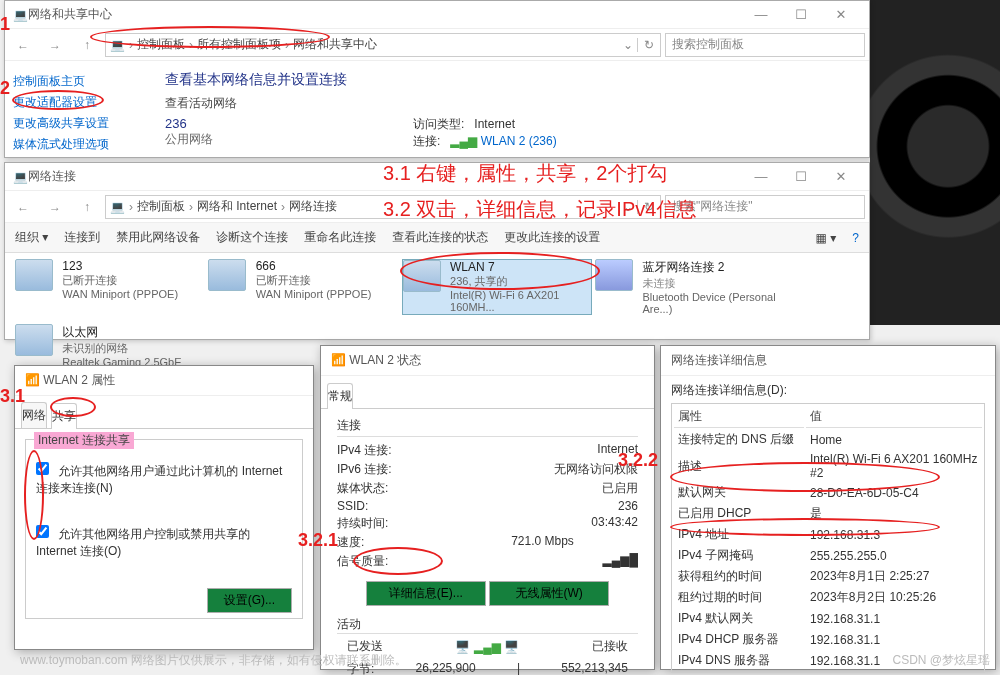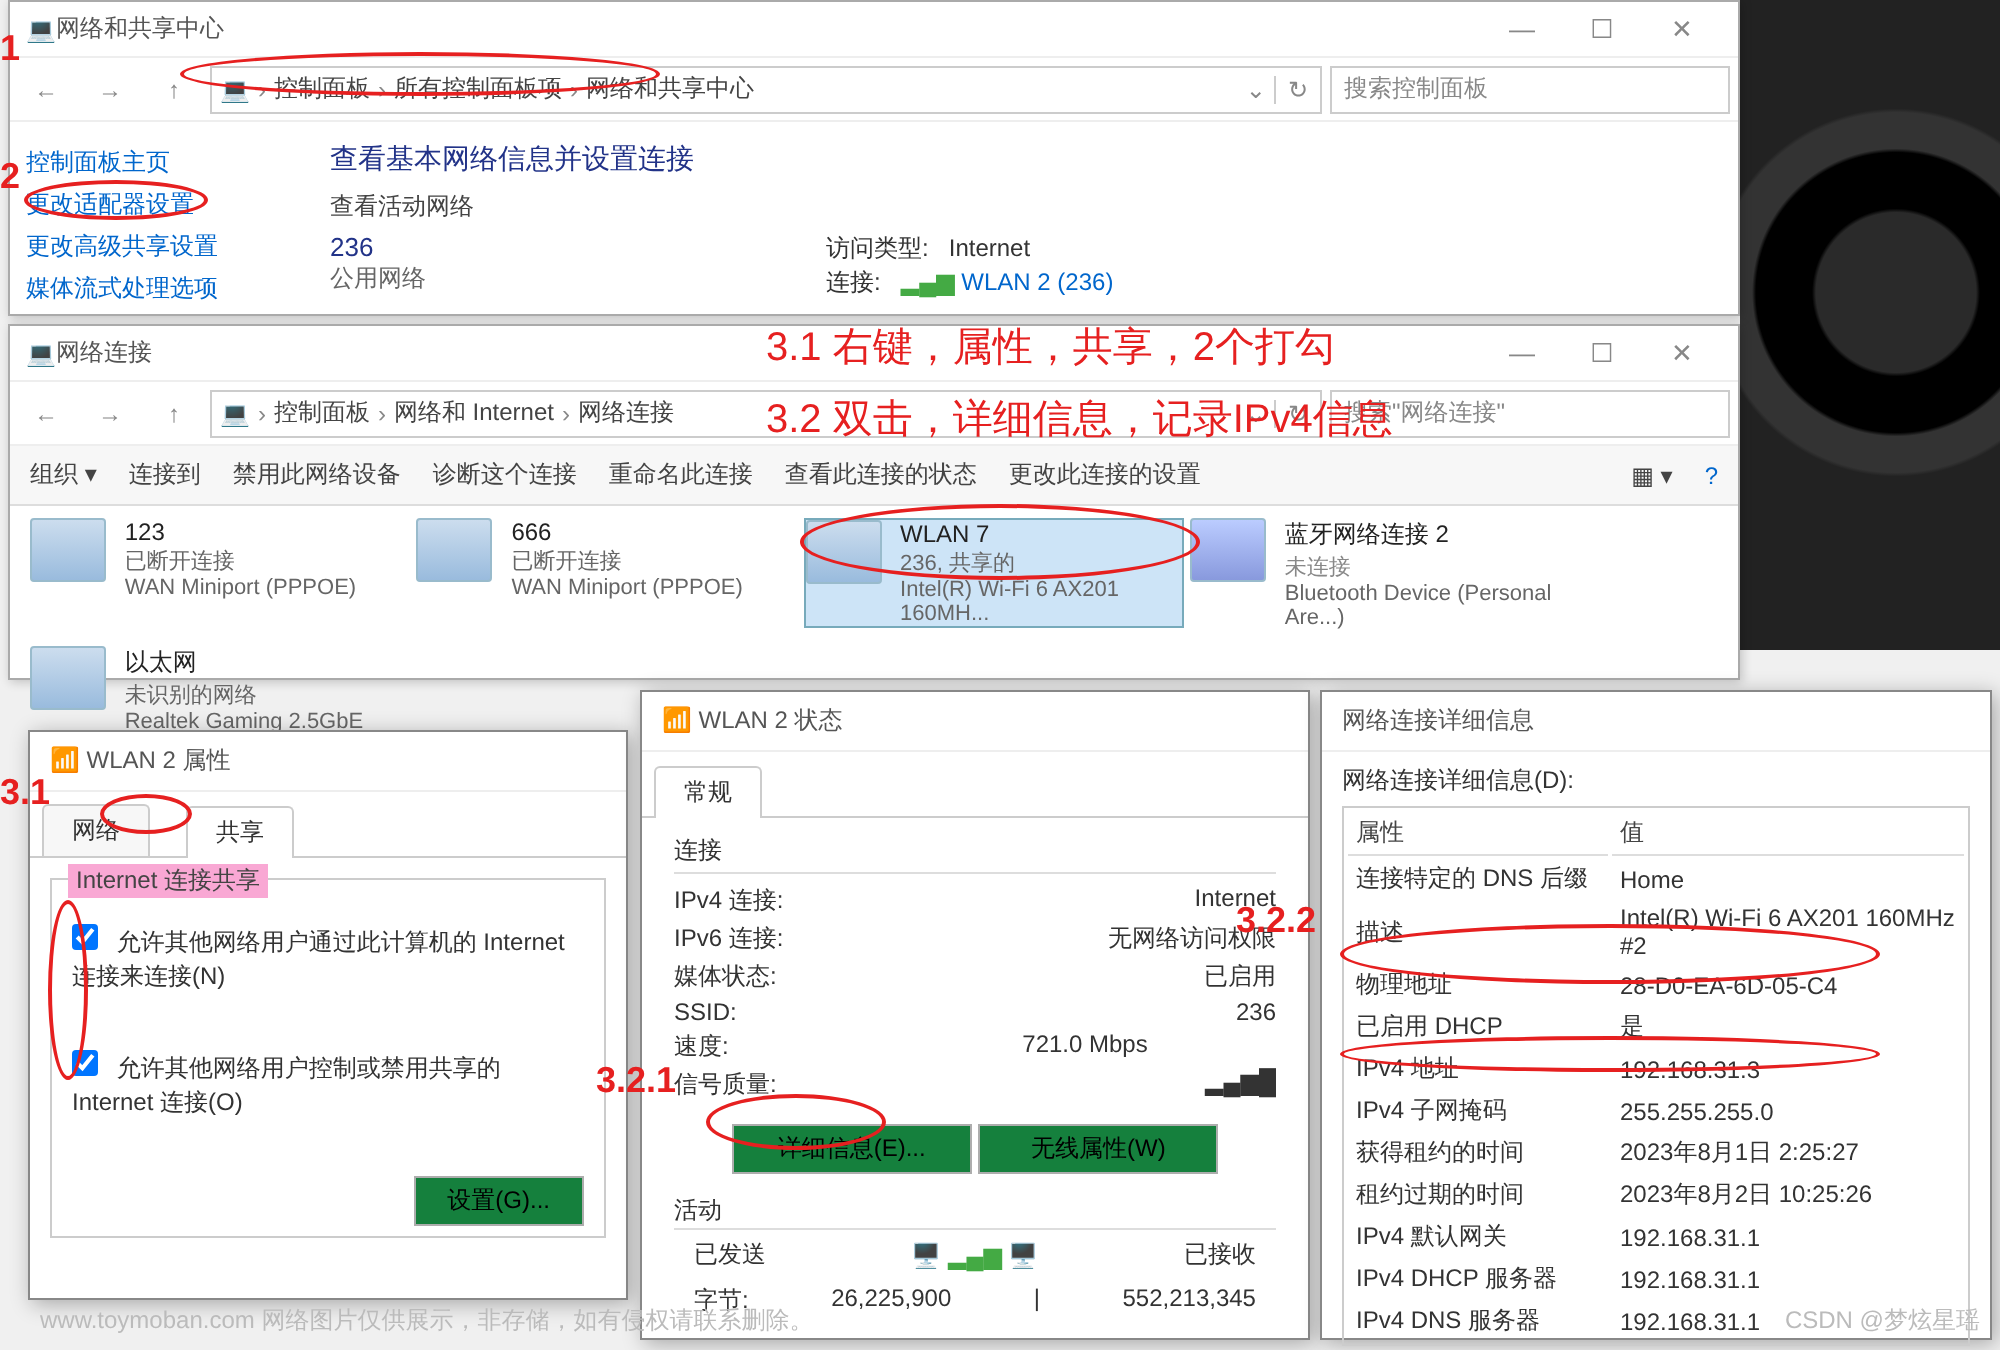--- a/index.html
+++ b/index.html
@@ -20,21 +20,21 @@
   .link { color: #0066cc; cursor: pointer; }
   .toolbar { display: flex; gap: 16px; padding: 6px 10px; border-bottom: 1px solid #ddd; color: #444; background: #f7f7f7; align-items: center; }
   .toolbar span { white-space: nowrap; }
   .icon-box { width: 38px; height: 32px; background: linear-gradient(#cde, #9bd); border: 1px solid #9bc; border-radius: 2px; display: inline-block; vertical-align: top; }
   .conn { display: inline-block; vertical-align: top; width: 190px; margin-bottom: 8px; }
   .conn .t { color: #222; }
   .conn .s { color: #666; font-size: 11px; }
   .dialog { position: absolute; background: #fff; border: 1px solid #888; box-shadow: 2px 2px 10px rgba(0,0,0,0.3); }
   .dlg-title { background: #fff; color: #555; padding: 6px 10px; border-bottom: 1px solid #eee; font-size: 12px; }
   .tabrow { display: flex; border-bottom: 1px solid #ccc; padding: 0 6px; margin-top: 6px; }
-  .tab { padding: 4px 14px; border: 1px solid #ccc; border-bottom: none; margin-right: 18px; background: #f7f7f7; border-radius: 3px 3px 0 0; }
+  .tab { padding: 4px 0; border: 1px solid #ccc; border-bottom: none; margin-right: 4px; background: #f7f7f7; border-radius: 3px 3px 0 0; }
   .tab.active { background: #fff; position: relative; top: 1px; }
   .group { border: 1px solid #ccc; margin: 10px; padding: 14px 10px 10px 10px; position: relative; }
   .group .gt { position: absolute; top: -8px; left: 8px; background: #f9a8d4; padding: 0 4px; color: #444; }
   .chk { margin-right: 6px; }
   .btn { border: 1px solid #adadad; background: #15803d; padding: 3px 16px; font-size: 12px; }
   .kvrow { display: flex; padding: 1px 0; font-size: 12px; }
   .kvrow .k { width: 110px; color: #333; }
   .kvrow .v { color: #333; }
   .details-table { width: 100%; font-size: 12px; }
   .details-table th { text-align: left; font-weight: normal; color: #444; border-bottom: 1px solid #ddd; padding: 2px 4px; }
@@ -232,20 +232,24 @@
         </div>
         <div class="kvrow">
           <div class="k">媒体状态:</div>
           <div class="v" style="flex:1;text-align:right;">已启用</div>
         </div>
         <div class="kvrow">
           <div class="k">SSID:</div>
           <div class="v" style="flex:1;text-align:right;">236</div>
         </div>
         <div class="kvrow">
+          <div class="k">持续时间:</div>
+          <div class="v" style="flex:1;text-align:right;">03:43:42</div>
+        </div>
+        <div class="kvrow">
           <div class="k">速度:</div>
           <div class="v" style="flex:1;text-align:center;">721.0 Mbps</div>
         </div>
         <div class="kvrow">
           <div class="k">信号质量:</div>
           <div class="v" style="flex:1;text-align:right;">▂▄▆█</div>
         </div>
       </div>
     <div style="text-align:center;margin:10px 0;">
       <button class="btn" style="width:120px;">详细信息(E)...</button>
@@ -282,21 +286,21 @@
         <tbody id="details-rows">
             <tr>
               <td>连接特定的 DNS 后缀</td>
               <td>Home</td>
             </tr>
             <tr>
               <td>描述</td>
               <td>Intel(R) Wi-Fi 6 AX201 160MHz #2</td>
             </tr>
             <tr>
-              <td>物理地址</td>
+              <td>默认网关</td>
               <td>28-D0-EA-6D-05-C4</td>
             </tr>
             <tr>
               <td>已启用 DHCP</td>
               <td>是</td>
             </tr>
             <tr>
               <td>IPv4 地址</td>
               <td>192.168.31.3</td>
             </tr>

